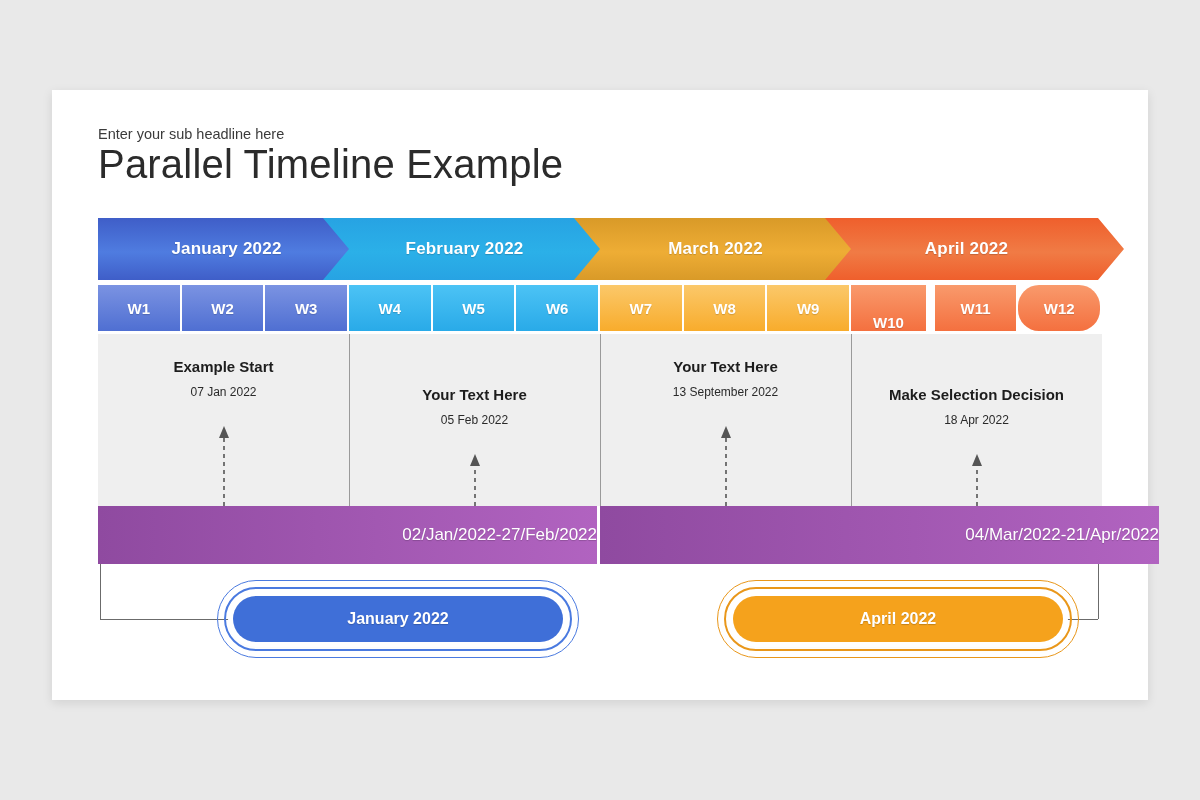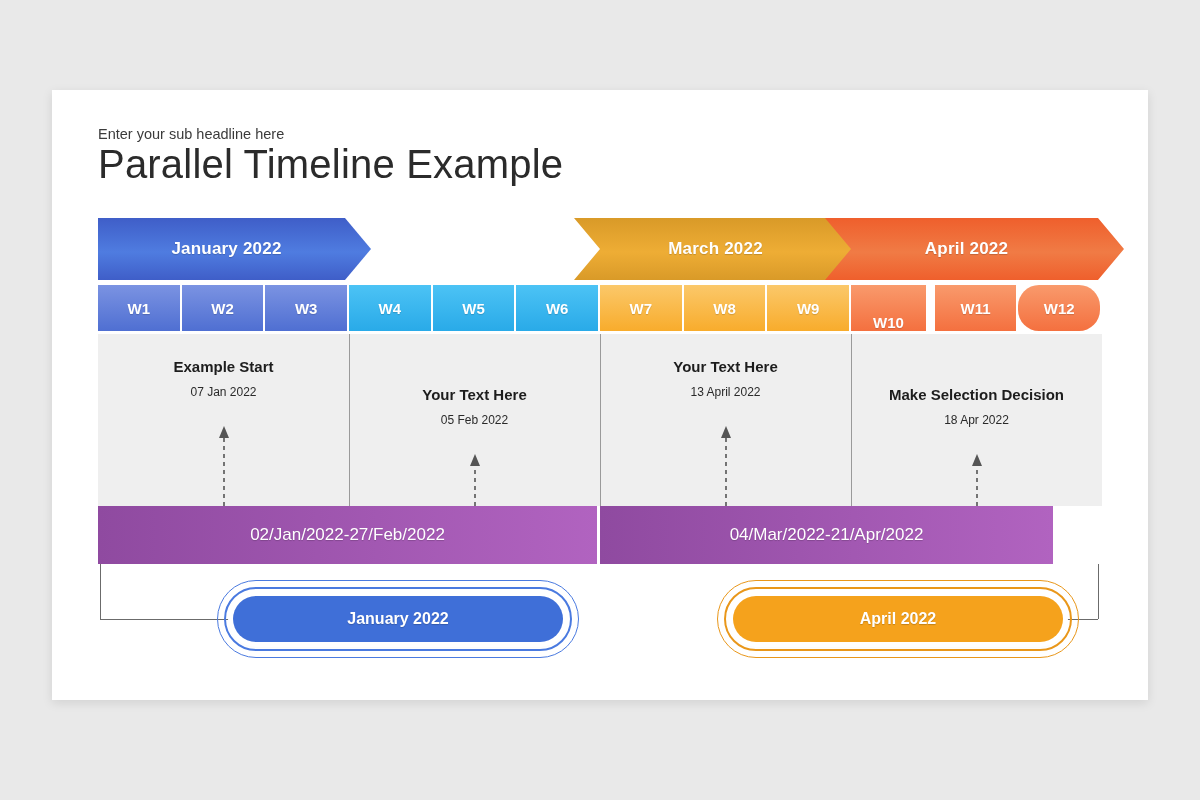--- a/index.html
+++ b/index.html
@@ -143,21 +143,21 @@
     position: relative;
     height: 58px;
     width: 1004px;
   }
   .phase-bar {
     position: absolute;
     top: 0;
     height: 58px;
     display: flex;
     align-items: center;
-    justify-content: center;
+    justify-content: flex-end;
     color: #ffffff;
     font-size: 17px;
     box-sizing: border-box;
     text-shadow: 0 1px 1px rgba(0,0,0,0.18);
   }
 
   
   #footer-zone {
     position: relative;
     height: 110px;
@@ -196,20 +196,23 @@
   <div id="header">
     <div id="page-subtitle">Enter your sub headline here</div>
     <div id="page-title">Parallel Timeline Example</div>
   </div>
 
   <div id="timeline">
 
     <div id="months-row">
         <div class="month-arrow first" style="left: 0px; width: 273px; background: linear-gradient(rgb(63, 94, 200) 0%, rgb(79, 124, 224) 55%, rgb(63, 94, 200) 100%);">
           <span class="month-label">January 2022</span>
+        </div>
+        <div class="month-arrow mid" style="left: 225px; width: 299px; background: linear-gradient(rgb(39, 163, 227) 0%, rgb(43, 176, 232) 55%, rgb(39, 163, 227) 100%);">
+          <span class="month-label">February 2022</span>
         </div>
         <div class="month-arrow mid" style="left: 476px; width: 299px; background: linear-gradient(rgb(217, 154, 40) 0%, rgb(238, 173, 53) 55%, rgb(217, 154, 40) 100%);">
           <span class="month-label">March 2022</span>
         </div>
         <div class="month-arrow mid" style="left: 727px; width: 299px; background: linear-gradient(rgb(239, 95, 44) 0%, rgb(240, 123, 69) 55%, rgb(239, 95, 44) 100%);">
           <span class="month-label">April 2022</span>
         </div>
       </div>
 
     <div id="weeks-row">
@@ -266,41 +269,41 @@
         <div class="milestone" style="left: 251px; width: 251px; padding-top: 52px;">
           <div class="ms-title">Your Text Here</div>
           <div class="ms-date">05 Feb 2022</div>
           <svg width="16" height="52" class="ms-arrow">
             <line x1="8" x2="8" y1="52" y2="11" stroke="#555555" stroke-width="1.6" stroke-dasharray="4 4"></line>
             <polygon points="8,0 13,12 3,12" fill="#555555"></polygon>
           </svg>
         </div>
         <div class="milestone" style="left: 502px; width: 251px; padding-top: 24px;">
           <div class="ms-title">Your Text Here</div>
-          <div class="ms-date">13 April 2022</div>
+          <div class="ms-date">13 September 2022</div>
           <svg width="16" height="80" class="ms-arrow">
             <line x1="8" x2="8" y1="80" y2="11" stroke="#555555" stroke-width="1.6" stroke-dasharray="4 4"></line>
             <polygon points="8,0 13,12 3,12" fill="#555555"></polygon>
           </svg>
         </div>
         <div class="milestone" style="left: 753px; width: 251px; padding-top: 52px;">
           <div class="ms-title">Make Selection Decision</div>
           <div class="ms-date">18 Apr 2022</div>
           <svg width="16" height="52" class="ms-arrow">
             <line x1="8" x2="8" y1="52" y2="11" stroke="#555555" stroke-width="1.6" stroke-dasharray="4 4"></line>
             <polygon points="8,0 13,12 3,12" fill="#555555"></polygon>
           </svg>
         </div>
       </div>
 
     <div id="phases-row">
         <div class="phase-bar" style="left: 0px; width: 499px; background: linear-gradient(90deg, rgb(143, 74, 160) 0%, rgb(177, 99, 192) 100%);">
           <span>02/Jan/2022-27/Feb/2022</span>
         </div>
-        <div class="phase-bar" style="left: 502px; width: 453px; background: linear-gradient(90deg, rgb(143, 74, 160) 0%, rgb(177, 99, 192) 100%);">
+        <div class="phase-bar" style="left: 502px; width: 559px; background: linear-gradient(90deg, rgb(143, 74, 160) 0%, rgb(177, 99, 192) 100%);">
           <span>04/Mar/2022-21/Apr/2022</span>
         </div>
       </div>
 
     <div id="footer-zone">
         <div class="connector" style="left: 2px; top: 0px; width: 1px; height: 55px; border-left-width: 1.4px;"></div>
         <div class="connector" style="left: 2px; top: 55px; width: 153px; height: 1px; border-top-width: 1.4px;"></div>
         <div class="connector" style="left: 1000px; top: 0px; width: 1px; height: 55px; border-left-width: 1.4px;"></div>
         <div class="connector" style="left: 945px; top: 55px; width: 55px; height: 1px; border-top-width: 1.4px;"></div>
         <div class="pill-rings" style="left: 119px; top: 16px; width: 362px; height: 78px; border: 1.6px solid rgb(74, 122, 224);"></div>

